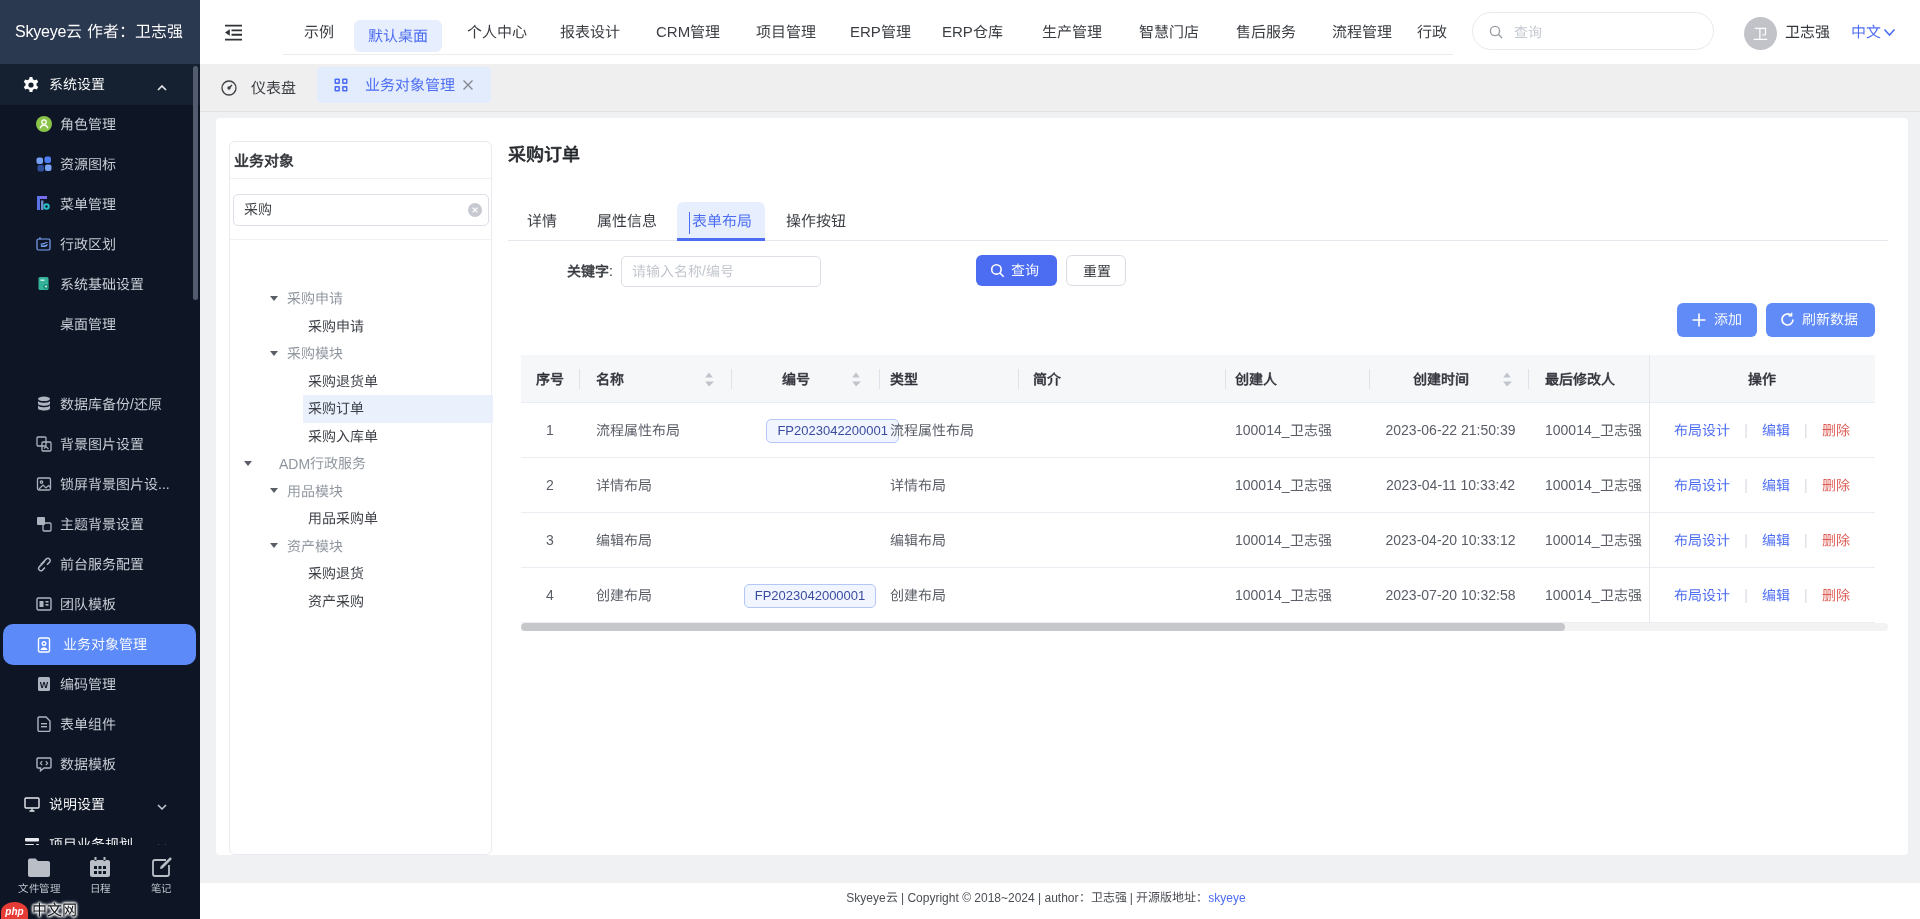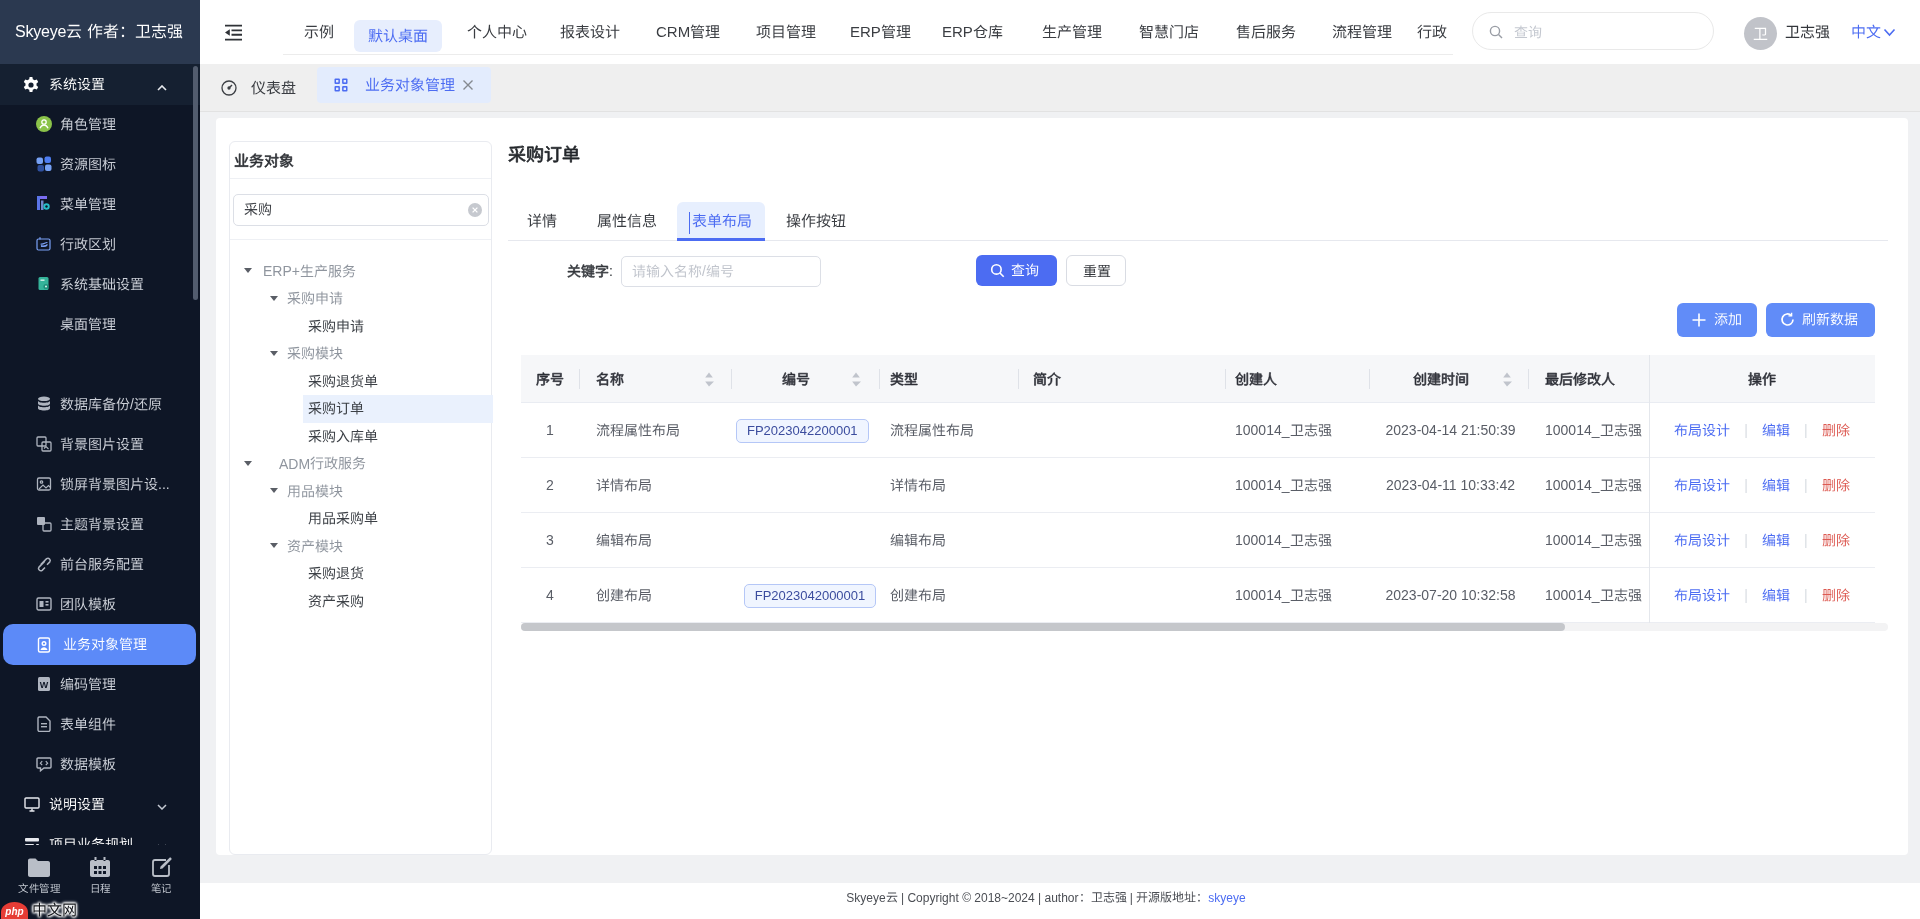--- a/index.html
+++ b/index.html
@@ -797,32 +797,20 @@
 <div class="a nw" style="left:14px;top:59px;font-size:14px;color:#3f4247"><svg class="c" viewBox="0 0 120 120">
           <use href="#u91C7"></use>
         </svg><svg class="c" viewBox="0 0 120 120">
           <use href="#u8D2D"></use>
         </svg></div>
 <svg class="a" style="left:238px;top:61px" width="14" height="14" viewBox="0 0 14 14">
         <circle cx="7" cy="7" r="7" fill="#c6c9cf"></circle>
         <path d="M4.6 4.6L9.4 9.4M9.4 4.6L4.6 9.4" stroke="#fff" stroke-width="1.3"></path>
       </svg>
 <div class="a" style="left:0;top:97px;width:261px;height:1px;background:#eef0f4"></div>
-<div class="a trow" style="top:115px">
-        <i class="tar" style="left:13px"></i>
-        <span class="a gy nw" style="left:32px">ERP+<svg class="c" viewBox="0 0 120 120">
-            <use href="#u751F"></use>
-          </svg><svg class="c" viewBox="0 0 120 120">
-            <use href="#u4EA7"></use>
-          </svg><svg class="c" viewBox="0 0 120 120">
-            <use href="#u670D"></use>
-          </svg><svg class="c" viewBox="0 0 120 120">
-            <use href="#u52A1"></use>
-          </svg></span>
-      </div>
 <div class="a trow" style="top:142.5px">
         <i class="tar" style="left:39px"></i>
         <span class="a gy nw" style="left:56px"><svg class="c" viewBox="0 0 120 120">
             <use href="#u91C7"></use>
           </svg><svg class="c" viewBox="0 0 120 120">
             <use href="#u8D2D"></use>
           </svg><svg class="c" viewBox="0 0 120 120">
             <use href="#u7533"></use>
           </svg><svg class="c" viewBox="0 0 120 120">
             <use href="#u8BF7"></use>
@@ -1162,42 +1150,42 @@
             <use href="#u7A0B"></use>
           </svg><svg class="c" viewBox="0 0 120 120">
             <use href="#u5C5E"></use>
           </svg><svg class="c" viewBox="0 0 120 120">
             <use href="#u6027"></use>
           </svg><svg class="c" viewBox="0 0 120 120">
             <use href="#u5E03"></use>
           </svg><svg class="c" viewBox="0 0 120 120">
             <use href="#u5C40"></use>
           </svg></div>
-        <div class="td" style="left:215px;width:148px;text-align:left"><span class="tag">FP2023042200001</span></div>
+        <div class="td" style="left:230px;width:148px;text-align:right"><span class="tag">FP2023042200001</span></div>
         <div class="td nw" style="left:369px"><svg class="c" viewBox="0 0 120 120">
             <use href="#u6D41"></use>
           </svg><svg class="c" viewBox="0 0 120 120">
             <use href="#u7A0B"></use>
           </svg><svg class="c" viewBox="0 0 120 120">
             <use href="#u5C5E"></use>
           </svg><svg class="c" viewBox="0 0 120 120">
             <use href="#u6027"></use>
           </svg><svg class="c" viewBox="0 0 120 120">
             <use href="#u5E03"></use>
           </svg><svg class="c" viewBox="0 0 120 120">
             <use href="#u5C40"></use>
           </svg></div>
         <div class="td nw" style="left:714px">100014_<svg class="c" viewBox="0 0 120 120">
             <use href="#u536B"></use>
           </svg><svg class="c" viewBox="0 0 120 120">
             <use href="#u5FD7"></use>
           </svg><svg class="c" viewBox="0 0 120 120">
             <use href="#u5F3A"></use>
           </svg></div>
-        <div class="td" style="left:858px;width:143px;text-align:center">2023-04-14 21:50:39</div>
+        <div class="td" style="left:858px;width:143px;text-align:center">2023-06-22 21:50:39</div>
         <div class="td nw" style="left:1024px">100014_<svg class="c" viewBox="0 0 120 120">
             <use href="#u536B"></use>
           </svg><svg class="c" viewBox="0 0 120 120">
             <use href="#u5FD7"></use>
           </svg><svg class="c" viewBox="0 0 120 120">
             <use href="#u5F3A"></use>
           </svg></div>
         <div class="td nw" style="left:1128px;width:226px;text-align:center"><span class="lk"><svg class="c" viewBox="0 0 120 120">
               <use href="#u5E03"></use>
             </svg><svg class="c" viewBox="0 0 120 120">
@@ -1289,20 +1277,21 @@
           </svg><svg class="c" viewBox="0 0 120 120">
             <use href="#u5C40"></use>
           </svg></div>
         <div class="td nw" style="left:714px">100014_<svg class="c" viewBox="0 0 120 120">
             <use href="#u536B"></use>
           </svg><svg class="c" viewBox="0 0 120 120">
             <use href="#u5FD7"></use>
           </svg><svg class="c" viewBox="0 0 120 120">
             <use href="#u5F3A"></use>
           </svg></div>
+        <div class="td" style="left:858px;width:143px;text-align:center">2023-04-20 10:33:12</div>
         <div class="td nw" style="left:1024px">100014_<svg class="c" viewBox="0 0 120 120">
             <use href="#u536B"></use>
           </svg><svg class="c" viewBox="0 0 120 120">
             <use href="#u5FD7"></use>
           </svg><svg class="c" viewBox="0 0 120 120">
             <use href="#u5F3A"></use>
           </svg></div>
         <div class="td nw" style="left:1128px;width:226px;text-align:center"><span class="lk"><svg class="c" viewBox="0 0 120 120">
               <use href="#u5E03"></use>
             </svg><svg class="c" viewBox="0 0 120 120">

